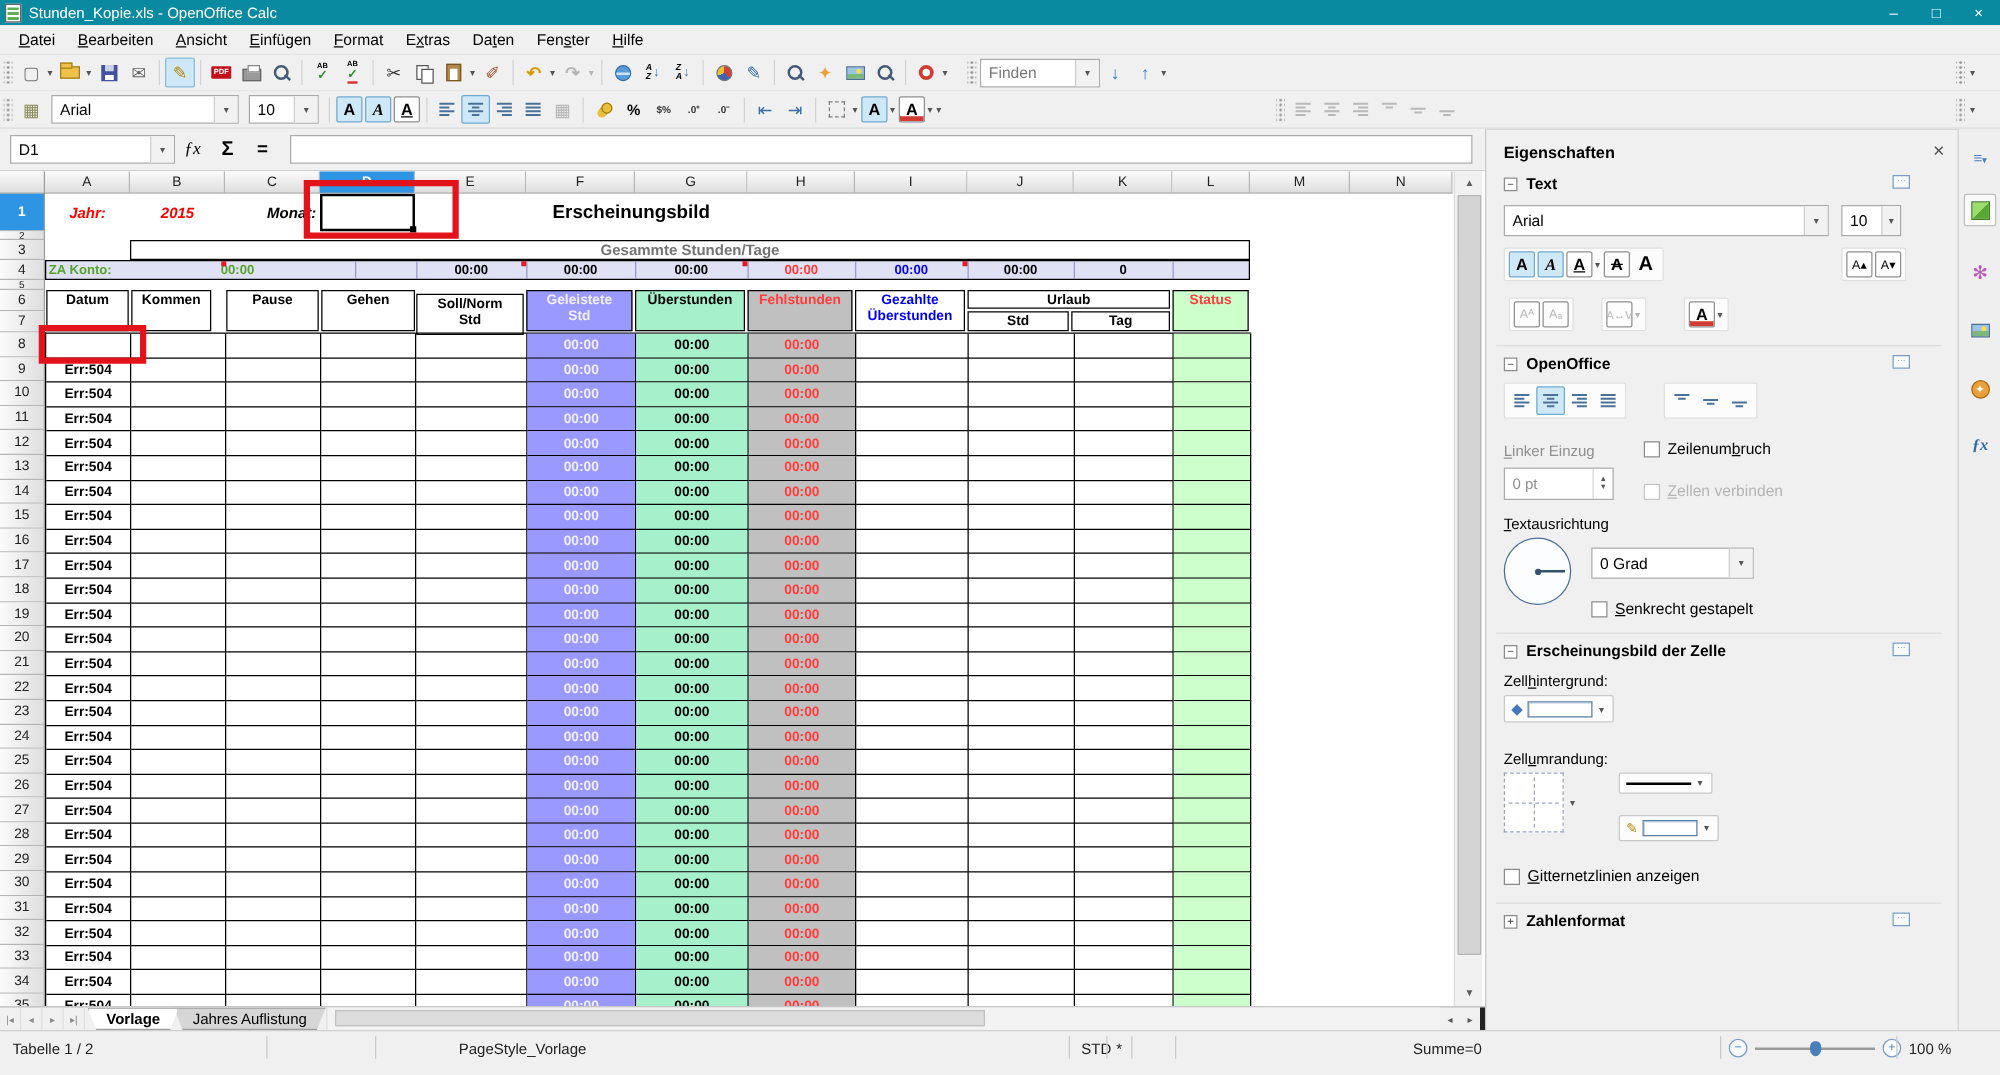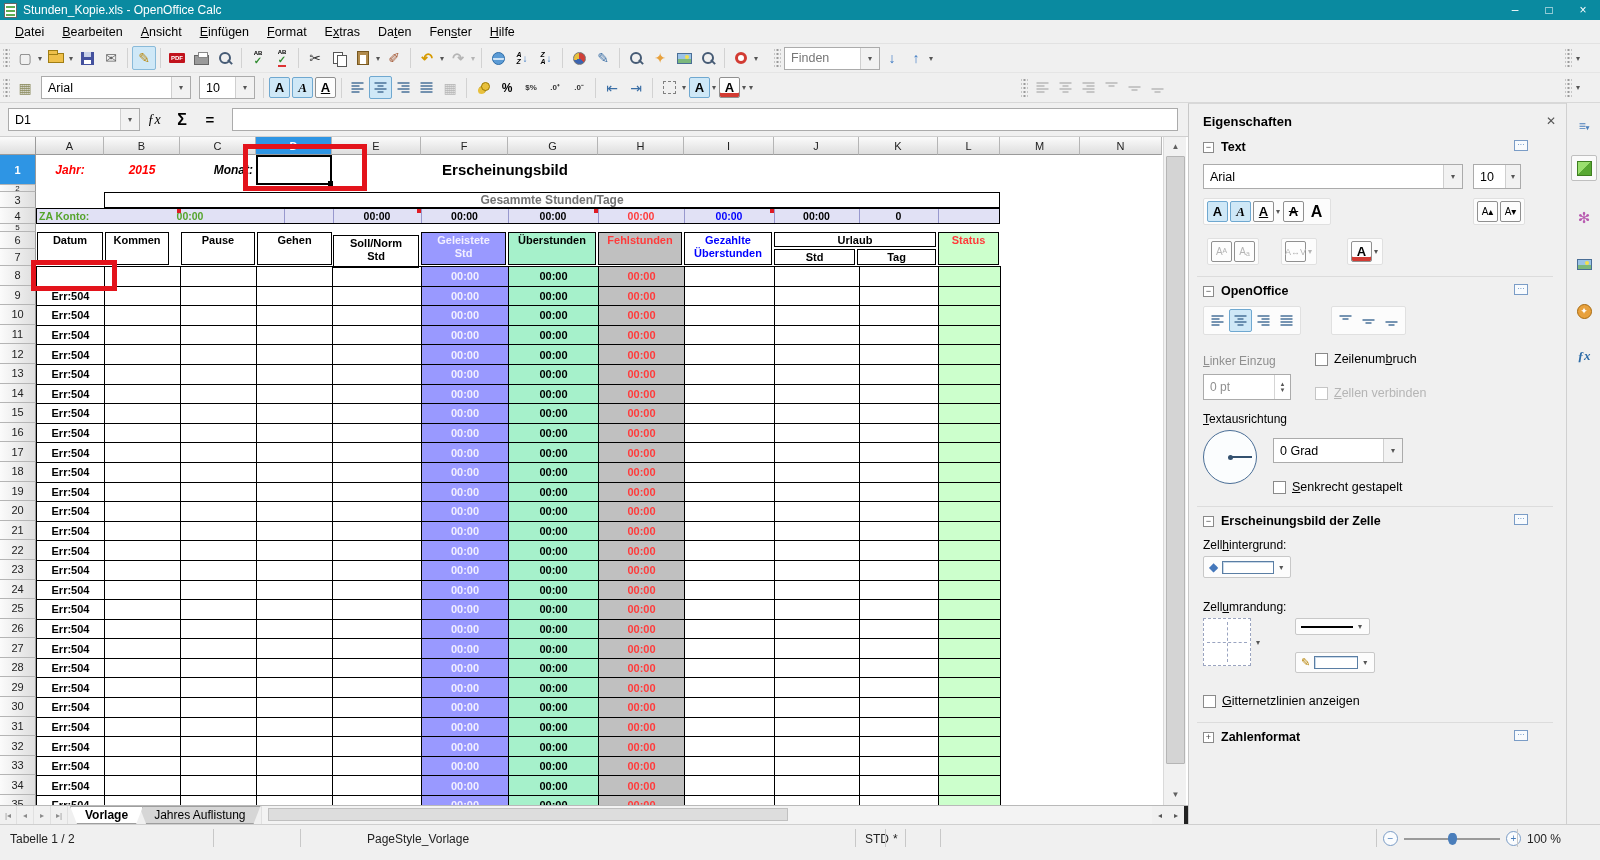--- a/index.html
+++ b/index.html
@@ -993,20 +993,21 @@
   <span class="st" style="left:10px">Tabelle 1 / 2</span>
   <span class="stsep" style="left:213px"></span>
   <span class="stsep" style="left:300px"></span>
   <span class="st" style="left:367px">PageStyle_Vorlage</span>
   <span class="stsep" style="left:855px"></span>
   <span class="st" style="left:865px">STD</span>
   <span class="stsep" style="left:885px"></span>
   <span class="st" style="left:893px">*</span>
   <span class="stsep" style="left:905px"></span>
   <span class="stsep" style="left:940px"></span>
+  <span class="st" style="left:940px;width:436px;text-align:center">Summe=0</span>
   <span class="stsep" style="left:1376px"></span>
   <span id="zoomslider">
     <span class="zbtn">−</span>
     <span id="ztrack">
         <span id="zthumb"></span>
       </span>
     <span class="zbtn">+</span>
   </span>
   <span class="stsep" style="left:1517px"></span>
   <span class="st" style="left:1527px">100 %</span>

